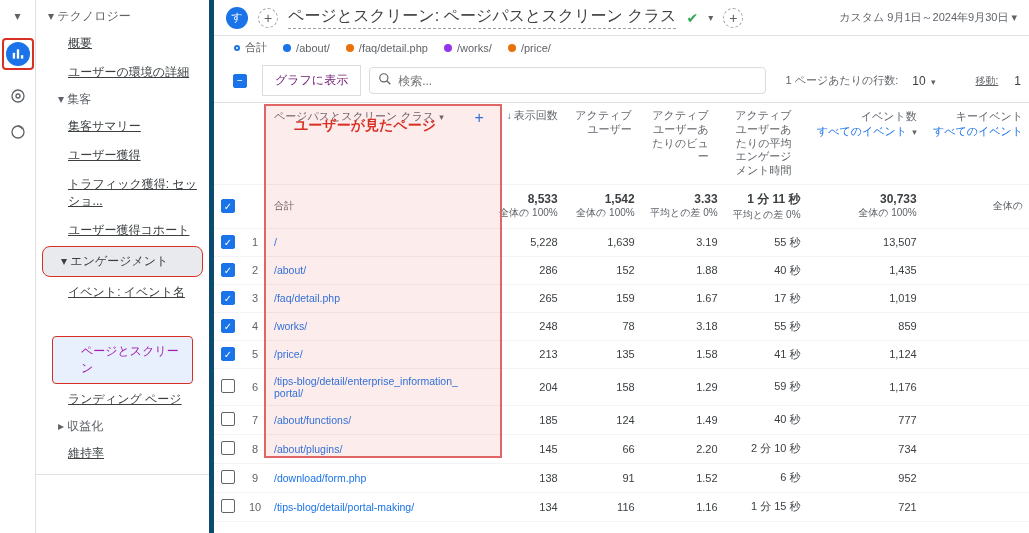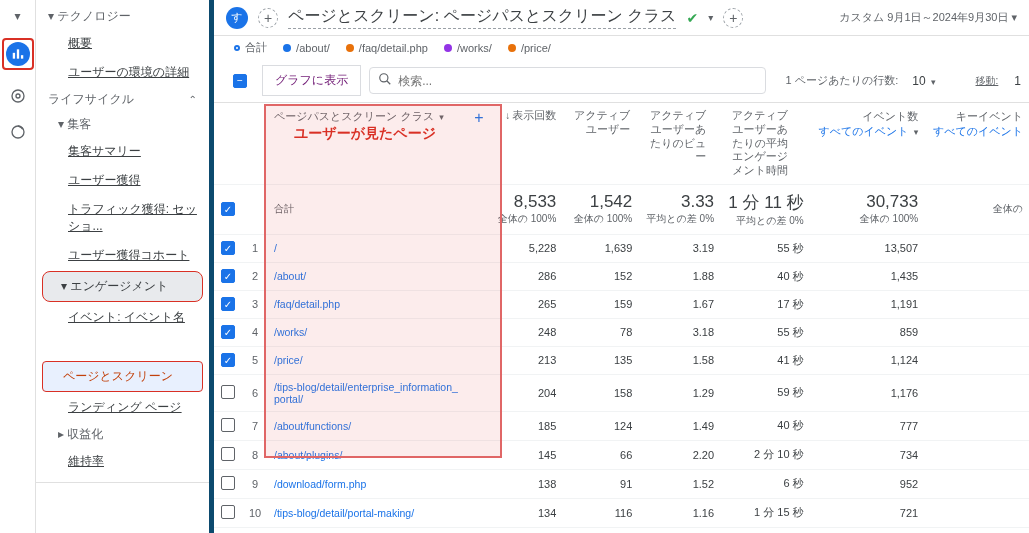--- a/index.html
+++ b/index.html
@@ -8,21 +8,21 @@
 .icon-rail { width: 36px; background: #fff; display: flex; flex-direction: column; align-items: center; padding-top: 4px; gap: 12px; border-right: 1px solid #e0e0e0; }
 .icon-rail .icon { width: 24px; height: 24px; display: flex; align-items: center; justify-content: center; border-radius: 50%; color: #5f6368; }
 .icon-rail .icon.active { background: #1a73e8; color: #fff; }
 .rail-highlight { border: 2px solid #d93025; border-radius: 4px; padding: 2px; position: relative; top: -2px; }
 .sidebar { width: 178px; background: #fff; border-right: 5px solid #0c4a6e; overflow-y: auto; padding: 4px 0 4px 0; }
 .nav-section { padding: 4px 12px; font-size: 12px; color: #5f6368; display: flex; align-items: center; justify-content: space-between; cursor: pointer; }
 .nav-section .chev { font-size: 10px; color: #5f6368; }
 .nav-item { padding: 6px 12px 6px 22px; font-size: 12px; color: #3c4043; cursor: pointer; border-radius: 0 16px 16px 0; }
 .nav-item.sub { padding-left: 32px; text-decoration: underline; }
 .nav-item.active-eng { background: #e8eaed; border: 1.5px solid #d93025; border-radius: 8px; margin: 1px 6px; padding-left: 18px; }
-.nav-item.active-page { background: #e8f0fe; color: #c2410c; border: 1.5px solid #d93025; border-radius: 4px; margin: 1px 6px; padding-left: 20px; }
+.nav-item.active-page { background: #e8f0fe; color: #a21caf; border: 1.5px solid #d93025; border-radius: 4px; margin: 1px 16px; padding-left: 28px; }
 .nav-divider { height: 1px; background: #e0e0e0; margin: 6px 0; }
 .main { flex: 1; display: flex; flex-direction: column; overflow: hidden; }
 .header { display: flex; align-items: center; padding: 6px 12px; gap: 10px; border-bottom: 1px solid #e0e0e0; }
 .header .badge { width: 22px; height: 22px; background: #1a73e8; color: #fff; border-radius: 50%; display: flex; align-items: center; justify-content: center; font-size: 11px; }
 .header .plus-circle { width: 20px; height: 20px; border: 1px dashed #9aa0a6; border-radius: 50%; display: flex; align-items: center; justify-content: center; color: #5f6368; font-size: 14px; }
 .header .title { font-size: 16px; color: #3c4043; border-bottom: 1px dashed #9aa0a6; padding-bottom: 1px; }
 .header .check { color: #34a853; font-size: 14px; }
 .header .date { margin-left: auto; font-size: 11px; color: #5f6368; }
 .subheader { display: flex; align-items: center; padding: 4px 20px; gap: 16px; font-size: 11px; color: #5f6368; }
 .subheader .dot { width: 8px; height: 8px; border-radius: 50%; display: inline-block; margin-right: 2px; }
@@ -40,21 +40,21 @@
 th { color: #5f6368; font-weight: 400; vertical-align: top; }
 th.path, td.path { text-align: left; }
 td.path { color: #1a73e8; width: 200px; max-width: 200px; white-space: normal; word-break: break-all; font-size: 10.5px; }
 td.idx { text-align: center; width: 26px; color: #5f6368; }
 td.cb, th.cb { width: 28px; text-align: center; }
 .cb-box { width: 14px; height: 14px; border: 1.5px solid #5f6368; border-radius: 2px; display: inline-flex; align-items: center; justify-content: center; background: #fff; }
 .cb-box.checked { background: #1a73e8; border-color: #1a73e8; color: #fff; font-size: 10px; }
 .cb-box.indet { background: #1a73e8; border-color: #1a73e8; color: #fff; font-size: 10px; }
 .arrow-down { color: #5f6368; font-size: 10px; margin-right: 2px; }
 .summary-row td { color: #5f6368; font-size: 10px; }
-.summary-row .big { color: #3c4043; font-size: 17px; font-weight: 400; display: block; }
+.summary-row .big { color: #3c4043; font-size: 12px; font-weight: 700; display: block; }
 .plus-col { color: #1a73e8; font-size: 16px; text-align: center; }
 .col-layered { line-height: 1.25; max-width: 62px; white-space: normal; }
 .annotation-overlay { position: absolute; border: 2px solid #e06666; background: rgba(230,102,102,0.12); pointer-events: none; z-index: 10; }
 .annotation-label { position: absolute; color: #d93025; font-weight: 600; font-size: 14px; z-index: 11; pointer-events: none; }
 .sort-caret { font-size: 9px; color: #5f6368; margin-left: 2px; }
 </style>
 </head>
 <body>
 
 <div class="app">
@@ -82,24 +82,20 @@
         </svg>
     </div>
   </div>
 
   <div class="sidebar">
     <div class="nav-section">
         <span>▾ <span>テクノロジー</span></span>
       </div>
     <div class="nav-item sub">概要</div>
     <div class="nav-item sub">ユーザーの環境の詳細</div>
-    <div class="nav-section">
-        <span>ライフサイクル</span>
-        <span class="chev">⌃</span>
-      </div>
     <div class="nav-section" style="padding-left:22px">
         <span>▾ <span>集客</span></span>
       </div>
     <div class="nav-item sub">集客サマリー</div>
     <div class="nav-item sub">ユーザー獲得</div>
     <div class="nav-item sub">トラフィック獲得: セッショ...</div>
     <div class="nav-item sub">ユーザー獲得コホート</div>
     <div class="nav-item active-eng"><span>▾ <span>エンゲージメント</span></span></div>
     <div class="nav-item sub">イベント: イベント名</div>
     <div style="height:28px"></div>
@@ -145,21 +141,21 @@
         <input placeholder="検索..." style="">
       </div>
       <span class="rows-label">1 ページあたりの行数:</span>
       <span class="rows-val"><span>10</span> <span class="sort-caret">▾</span></span>
       <span class="move-label">移動:</span>
       <span class="move-val">1</span>
     </div>
 
     <div class="table-wrap">
       <div class="annotation-overlay" style="left:50px; top:1px; width:238px; height:354px;"></div>
-      <div class="annotation-label" style="left:80px; top:22px;font-family:Liberation Mono, monospace;">ユーザーが見たページ</div>
+      <div class="annotation-label" style="left:80px; top:14px;font-family:Liberation Mono, monospace;">ユーザーが見たページ</div>
 
       <table>
         <thead>
           <tr>
             <th class="cb"></th>
             <th class="idx"></th>
             <th class="path"><span>ページパスとスクリーン クラス</span> <span class="sort-caret">▾</span></th>
             <th class="plus-col">+</th>
             <th><span class="arrow-down">↓</span><span class="col-layered">表示回数</span></th>
             <th>
@@ -220,21 +216,21 @@
             </tr>
             <tr>
               <td class="cb"><span class="cb-box checked">✓</span></td>
               <td class="idx">3</td>
               <td class="path">/faq/detail.php</td>
               <td></td>
               <td>265</td>
               <td>159</td>
               <td>1.67</td>
               <td>17 秒</td>
-              <td>1,191</td>
+              <td>1,019</td>
               <td></td>
             </tr>
             <tr>
               <td class="cb"><span class="cb-box checked">✓</span></td>
               <td class="idx">4</td>
               <td class="path">/works/</td>
               <td></td>
               <td>248</td>
               <td>78</td>
               <td>3.18</td>

